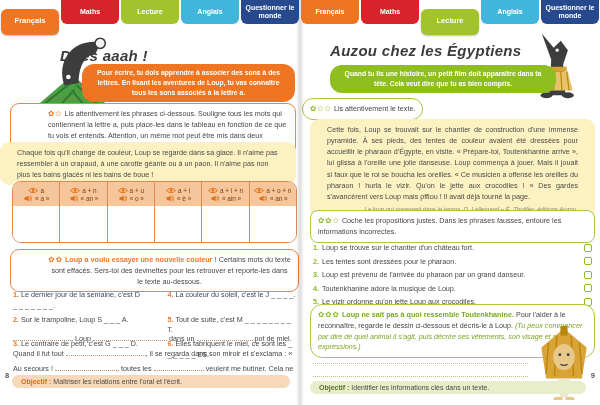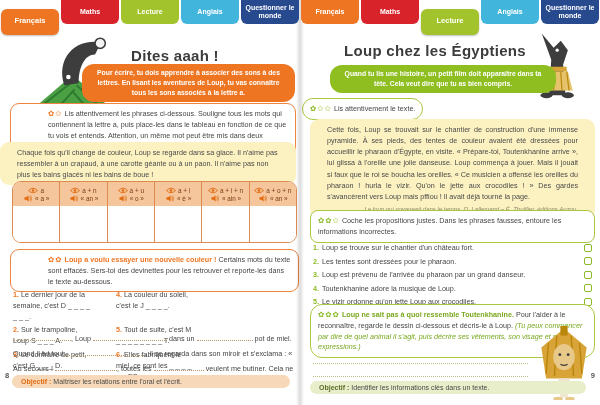--- a/index.html
+++ b/index.html
@@ -11,21 +11,21 @@
   .page.left { left:0; } .page.right { left:300px; }
 
   
   .tabs { position:absolute; top:0; left:0; right:0; height:40px; display:flex; z-index:5; }
   .tab { flex:0 0 58px; margin:0 1px; height:24px; color:#fff; font-weight:bold; font-size:7px;
     display:flex; align-items:center; justify-content:center; text-align:center; line-height:1.1;
     border-radius:0 0 6px 6px; padding:1px 3px 2px; cursor:pointer; }
   .tab.active { height:26px; margin-top:9px; border-radius:6px; box-shadow:0 1px 2px rgba(0,0,0,.25); font-size:7.5px; }
 
   
-  .title { position:absolute; text-align:center; font-size:15px; font-weight:600; color:#3c3c3c; letter-spacing:.3px; }
+  .title { position:absolute; font-size:15px; font-weight:600; color:#3c3c3c; letter-spacing:.3px;font-style:italic; }
   .banner { position:absolute; color:#fff; font-size:6.8px; line-height:1.45; text-align:center;
     border-radius:12px; padding:4px 8px; font-weight:bold; }
   .exo { position:absolute; border-radius:9px; padding:4px 7px; font-size:7.2px; line-height:1.5; color:#454545; background:#fff; }
   .exo.orange { border:1.5px solid #ed8440;padding-left:37px; }
   .exo.green  { border:1.5px solid #aac83f; }
   .flowers i { font-style:normal; font-size:7.5px; margin-right:1px; }
   .page.left  .flowers i.on  { color:#ee7623; } .page.left  .flowers i.off { color:#f6cba4; }
   .page.right .flowers i.on  { color:#8cba26; } .page.right .flowers i.off { color:#d9e7ae; }
   .hl-orange { color:#ee7623; font-weight:bold; }
   .hl-green  { color:#7aa81f; font-weight:bold; }
@@ -42,21 +42,21 @@
   
   .sound-table { position:absolute; display:flex; border:1.2px solid #dd8a50; border-radius:9px; overflow:hidden; background:#fff; }
   .sound-col { flex:1; display:flex; flex-direction:column; border-left:1px solid #dd8a50; }
   .sound-col:first-child { border-left:none; }
   .sound-head { background:#f5c69b; height:24px; padding:2px 2px; font-size:6.4px; color:#7a3c10;
     display:flex; flex-direction:column; justify-content:center; gap:1px; }
   .sound-head .row { display:flex; align-items:center; justify-content:center; gap:2px; white-space:nowrap; }
   .ticon { width:10px; height:7px; flex:0 0 auto; }
   .sound-cell { flex:1; background:#fff; }
   .clues { position:absolute; display:grid; grid-auto-flow:column; grid-template-rows:repeat(3,auto);
-    grid-template-columns:1fr 1fr 1fr; column-gap:25px; font-size:7.2px; line-height:1.5; color:#454545; }
+    grid-template-columns:1fr 1fr; column-gap:25px; font-size:7.2px; line-height:1.5; color:#454545; }
   .clue { margin-bottom:3px; }
   .clue b { color:#ee7623; margin-right:2px; }
   .fill { position:absolute; font-size:7.2px; line-height:2.1; color:#454545; }
   .blank { display:inline-block; border-bottom:1px dotted #bb9468; height:8px; vertical-align:baseline; }
 
   
   .story-attrib { display:block; text-align:right; font-size:6px; font-style:italic; color:#8a8a6a; margin-top:3px; }
   .checklist { position:absolute; font-size:7.2px; color:#454545; }
   .check-row { display:flex; align-items:center; margin-bottom:4.5px; }
   .check-row b { color:#8cba26; margin-right:3px; }
@@ -216,21 +216,21 @@
                 <path d="M10 3 Q12 6 10 9" stroke="#e06a10" stroke-width="1.2" fill="none"></path>
                 <path d="M11.5 1 Q14.5 6 11.5 11" stroke="#e06a10" stroke-width="1.2" fill="none"></path>
               </svg>
               <span>« an »</span>
             </span>
           </div>
           <div class="sound-cell"></div>
         </div>
       </div>
 
-    <div class="exo orange" style="left:10px; right:1px; top:249px;">
+    <div class="exo orange" style="left:10px; right:1px; top:249px;text-align:center;">
       <span class="flowers"><i class="on">✿</i><i class="on">✿</i></span>
       <span class="hl-orange">Loup a voulu essayer une nouvelle couleur !</span>
       <span>Certains mots du texte sont effacés. Sers-toi des devinettes pour les retrouver et reporte-les dans le texte au-dessous.</span>
     </div>
 
     <div class="clues" style="left:13px; right:3px; top:290px;">
         <div class="clue"><b>1.</b>Le dernier jour de la semaine, c'est D _ _ _ _ _ _ _.</div>
         <div class="clue"><b>2.</b>Sur le trampoline, Loup S _ _ _ A.</div>
         <div class="clue"><b>3.</b>Le contraire de petit, c'est G _ _ _ D.</div>
         <div class="clue"><b>4.</b>La couleur du soleil, c'est le J _ _ _ _.</div>
@@ -260,21 +260,21 @@
     <svg class="illus" style="right:8px; top:24px; width:72px; height:76px;" viewBox="0 0 60 64">
       <path d="M24 60 L26 30 L18 8 L28 20 L34 14 L40 22 L36 34 L38 60 Z" fill="#3d3d3d"></path>
       <circle cx="31" cy="22" r="1.4" fill="#fff"></circle>
       <rect x="23" y="36" width="16" height="4" fill="#d9a437"></rect>
       <path d="M22 40 L40 40 L44 56 L18 56 Z" fill="#e6c36b"></path>
       <path d="M24 40 L22 56 M29 40 L28 56 M34 40 L35 56 M39 40 L41 56" stroke="#b8860b" stroke-width="1" fill="none"></path>
       <ellipse cx="22" cy="60" rx="5" ry="2.5" fill="#3d3d3d"></ellipse>
       <ellipse cx="40" cy="60" rx="5" ry="2.5" fill="#3d3d3d"></ellipse>
     </svg>
 
-    <div class="title" style="left:30px; right:60px; top:42px;">Loup chez les Égyptiens</div>
+    <div class="title" style="left:30px; right:60px; top:42px;">Auzou chez les Égyptiens</div>
 
     <div class="banner" style="left:30px; right:44px; top:65px; background:#8fbe21;">Quand tu lis une histoire, un petit film doit apparaître dans ta tête. Cela veut dire que tu as bien compris.</div>
 
     <div class="exo green" style="left:2px; top:98px; display:inline-block; border-radius:12px;">
       <span class="flowers"><i class="on">✿</i><i class="off">✿</i><i class="off">✿</i></span>
       <span>Lis attentivement le texte.</span>
     </div>
 
     <div class="yellowbox" style="left:10px; right:5px; top:119px; text-align:justify;">
       <span>Cette fois, Loup se trouvait sur le chantier de construction d'une immense pyramide. À ses pieds, des tentes de couleur avaient été dressées pour accueillir le pharaon d'Égypte, en visite. « Prépare-toi, Toutenkhanine arrive », lui glissa à l'oreille une jolie danseuse. Loup commença à jouer. Mais il jouait si faux que le roi se boucha les oreilles. « Ce musicien a offensé les oreilles du pharaon ! hurla le vizir. Qu'on le jette aux crocodiles ! » Des gardes s'avancèrent vers Loup mais pffiou ! Il avait déjà tourné la page.</span>

